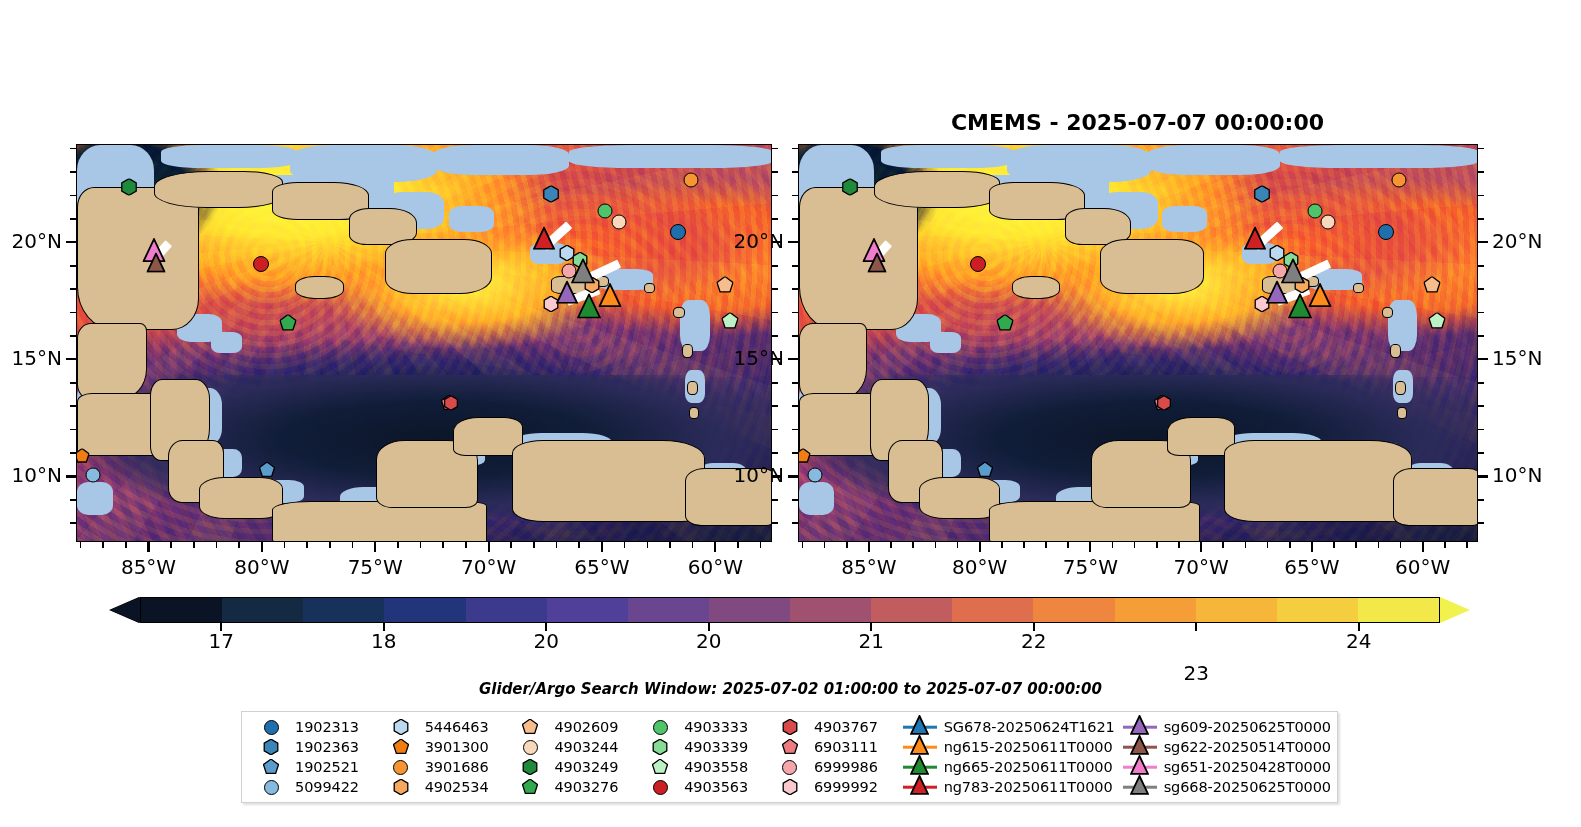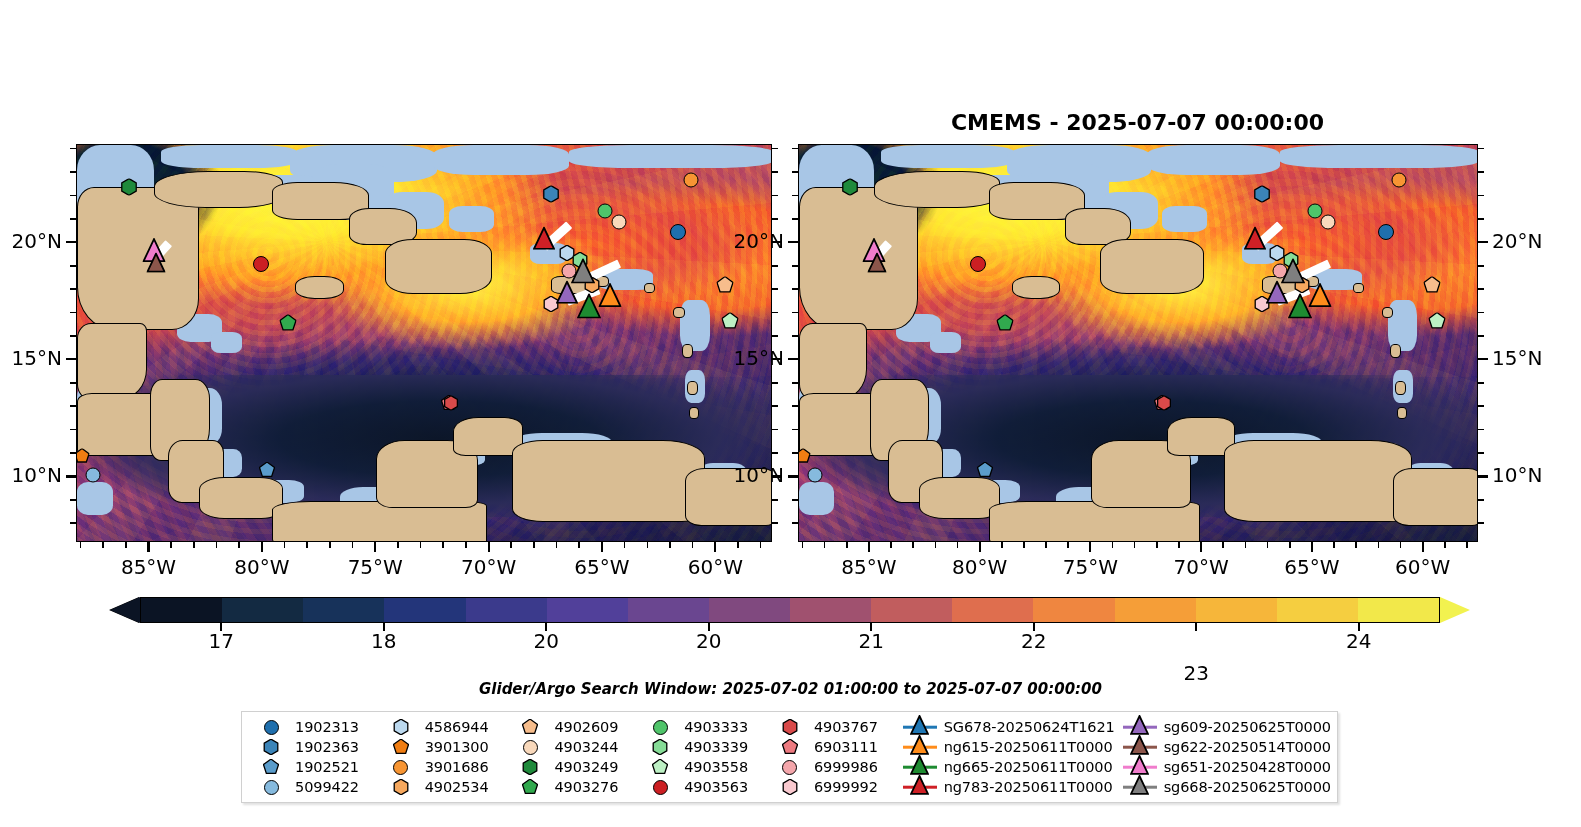--- a/index.html
+++ b/index.html
@@ -664,21 +664,21 @@
           <span style="display:block;width:15px;height:15px;border-radius:50%;background:#86bade;border:1.4px solid #000;box-sizing:border-box"></span>
         </span>
         <span class="leg-txt">5099422</span>
       </div>
       <div class="leg-item">
         <span class="leg-mk">
           <svg width="16" height="16" viewBox="0 0 16 16">
             <polygon points="8,0.16000000000000014 14.78963916567,4.08 14.78963916567,11.92 8,15.84 1.2103608343300003,11.92 1.2103608343300012,4.079999999999999" fill="#bcd9ef" stroke="#000" stroke-width="1.3"></polygon>
           </svg>
         </span>
-        <span class="leg-txt">4586944</span>
+        <span class="leg-txt">5446463</span>
       </div>
       <div class="leg-item">
         <span class="leg-mk">
           <svg width="16" height="16" viewBox="0 0 16 16">
             <polygon points="8,0.08000000000000007 15.532367609057616,5.552585404550417 12.655259198156386,14.407414595449584 3.3447408018436136,14.407414595449584 0.4676323909423834,5.552585404550418" fill="#f07d12" stroke="#000" stroke-width="1.3"></polygon>
           </svg>
         </span>
         <span class="leg-txt">3901300</span>
       </div>
       <div class="leg-item">

